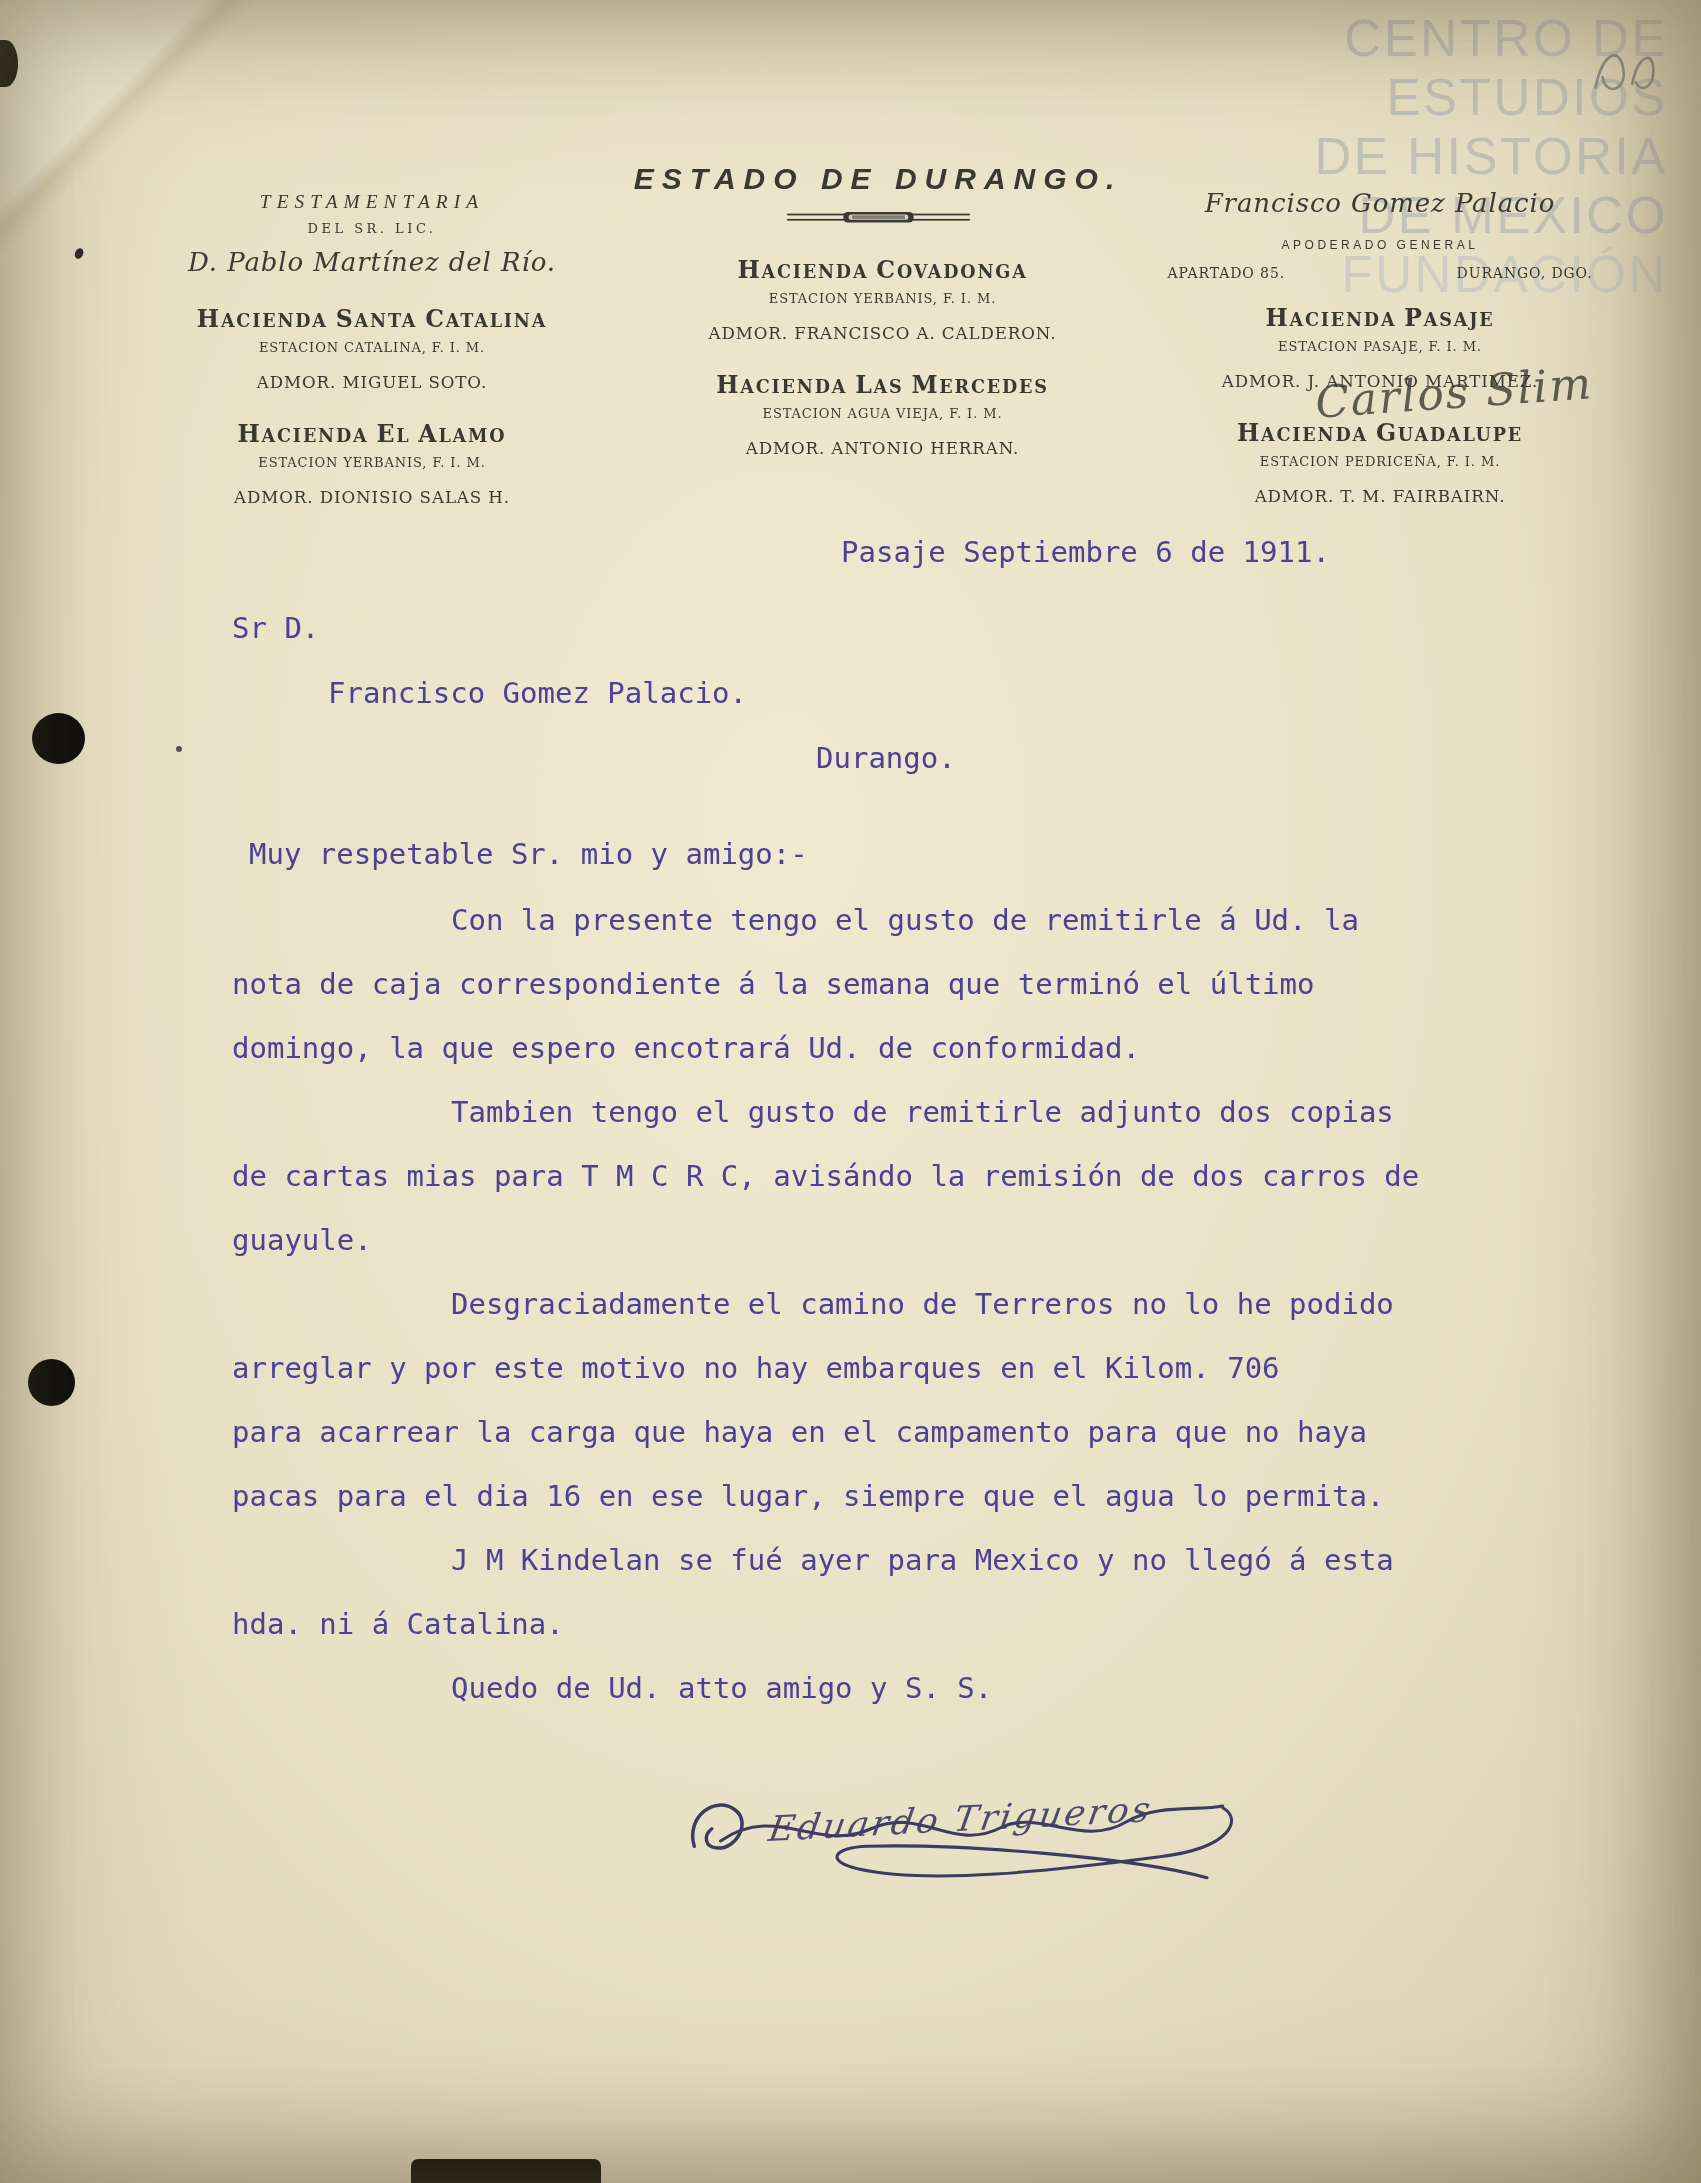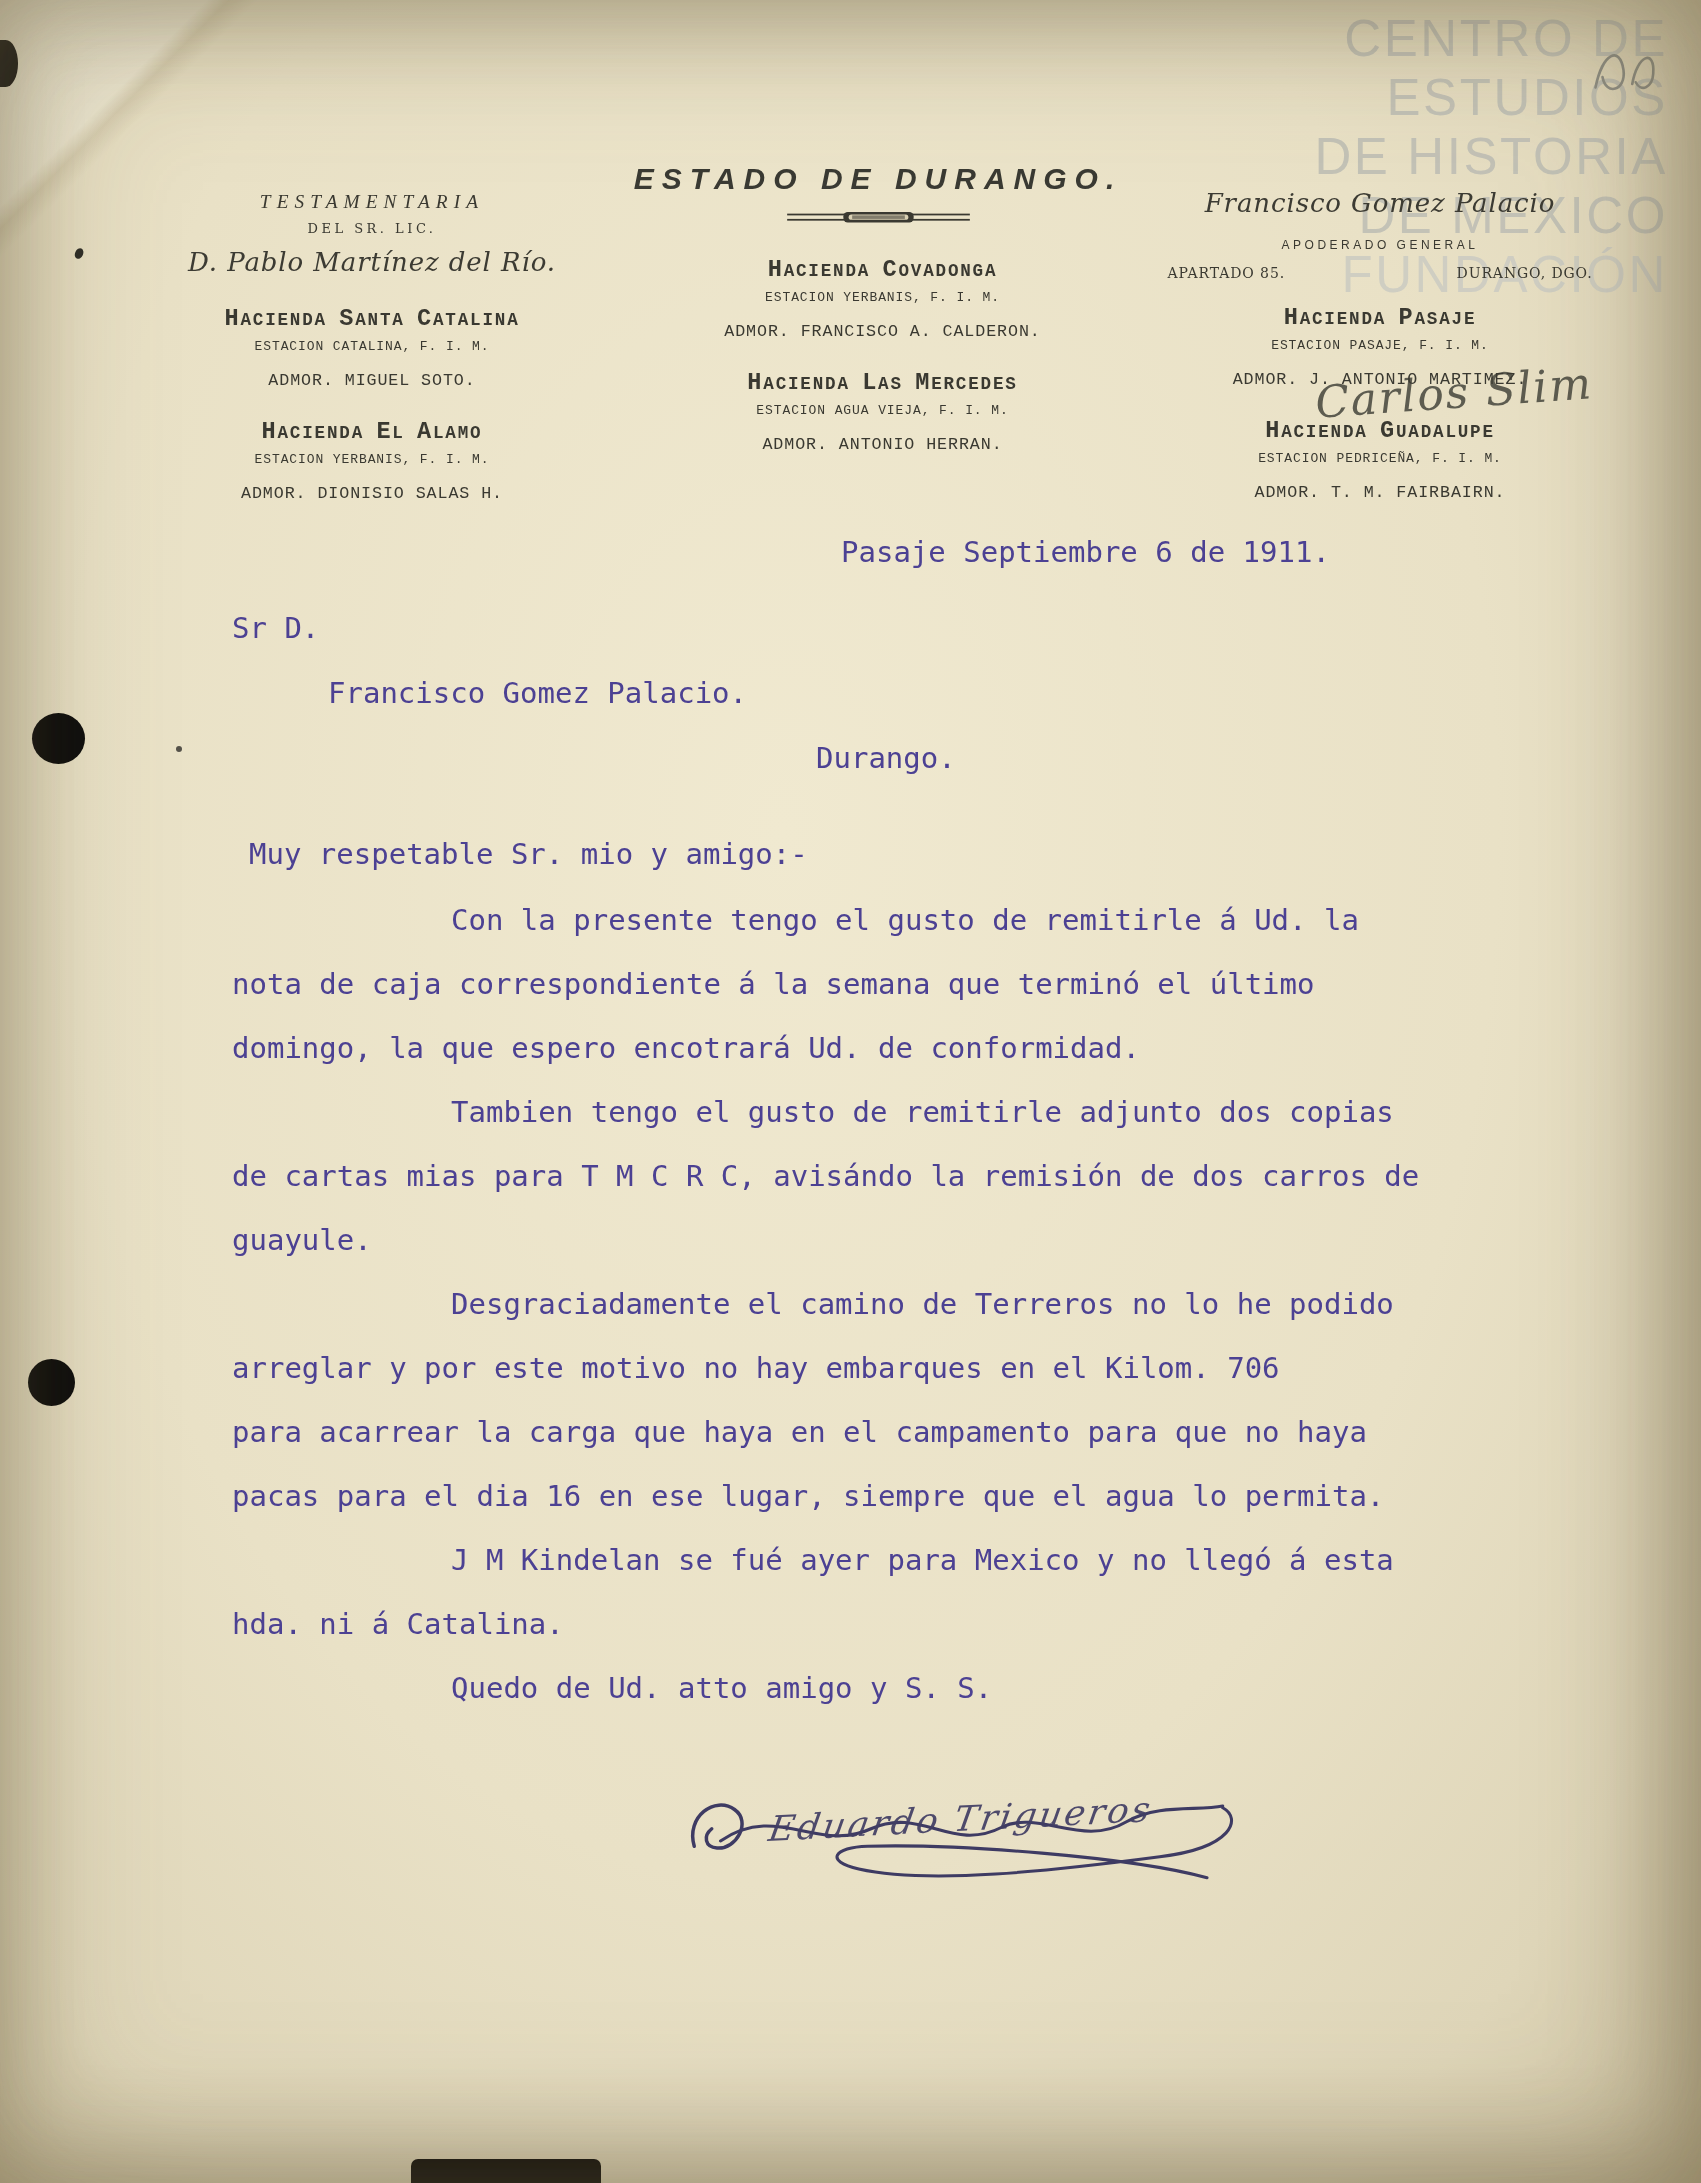--- a/index.html
+++ b/index.html
@@ -40,21 +40,21 @@
   .col-left{left:172px;width:400px;top:191px;}
   .col-center{left:671px;width:423px;top:256px;}
   .col-right{left:1164px;width:432px;top:188px;}
 
   .lh-testa{font-family:"Liberation Serif", serif;font-style:italic;font-size:19.3px;letter-spacing:6.1px;}
   .lh-srlic{margin-top:8px;font-size:13px;letter-spacing:3.5px;}
   .lh-script{margin-top:10.5px;font-family:"DejaVu Serif", serif;font-style:italic;font-size:26px;letter-spacing:0.9px;color:#3c3b33;}
   .lh-role{margin-top:20px;font-family:"Liberation Sans", sans-serif;font-size:12px;letter-spacing:3.5px;}
   .lh-addr{margin-top:13px;display:flex;justify-content:space-between;font-size:14px;letter-spacing:0.9px;padding:0 3.5px;}
 
-  .entry{margin-top:28px;font-family:Liberation Mono, monospace;}
+  .entry{margin-top:28px;}
   .entry.tight{margin-top:23px;}
   .entry-name{font-weight:700;font-size:17.6px;letter-spacing:1.8px;}
   .entry-station{margin-top:7px;font-size:13px;letter-spacing:0.9px;}
   .entry-admin{margin-top:17px;font-size:16.7px;letter-spacing:0.9px;}
 
   
   .tw{position:absolute;z-index:6;font-family:"DejaVu Sans Mono", monospace;
       font-size:29px;color:#4c4193;white-space:pre;}
   .dateline{left:841px;top:535px;}
   .rcpt1{left:232px;top:611px;}

